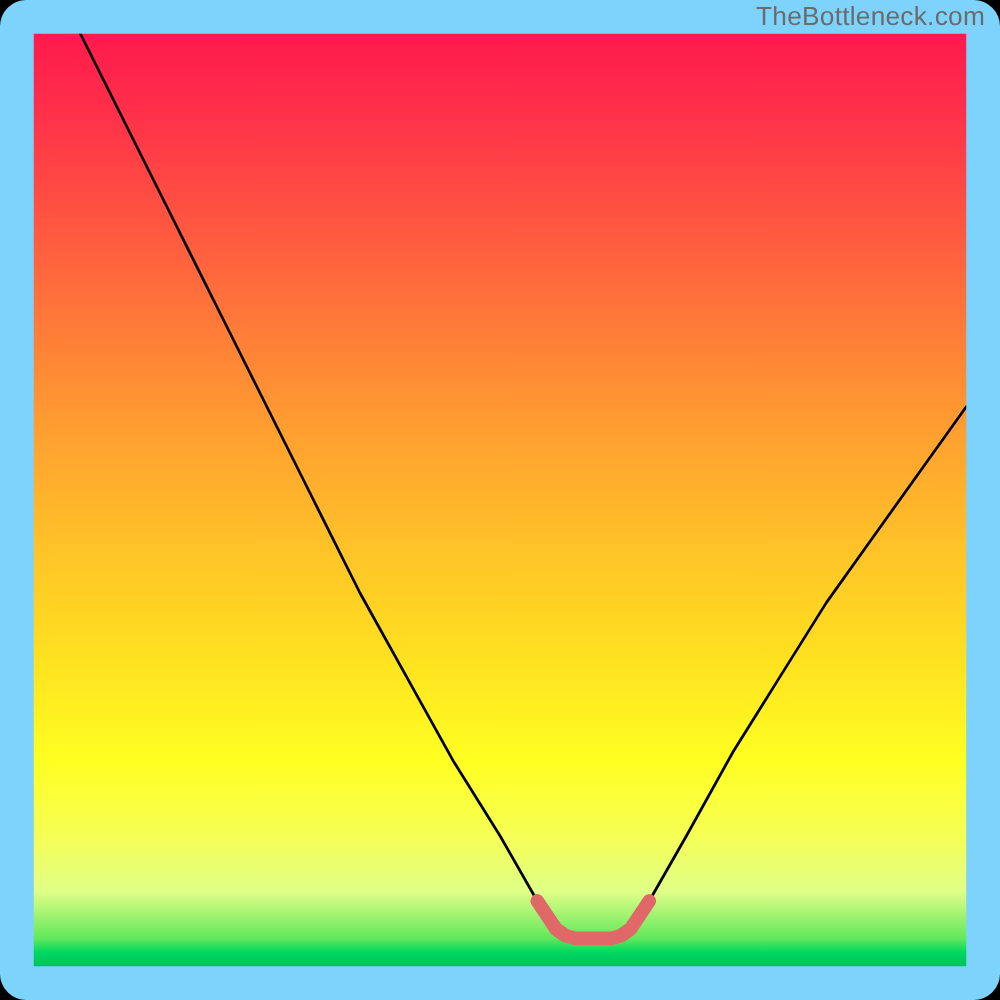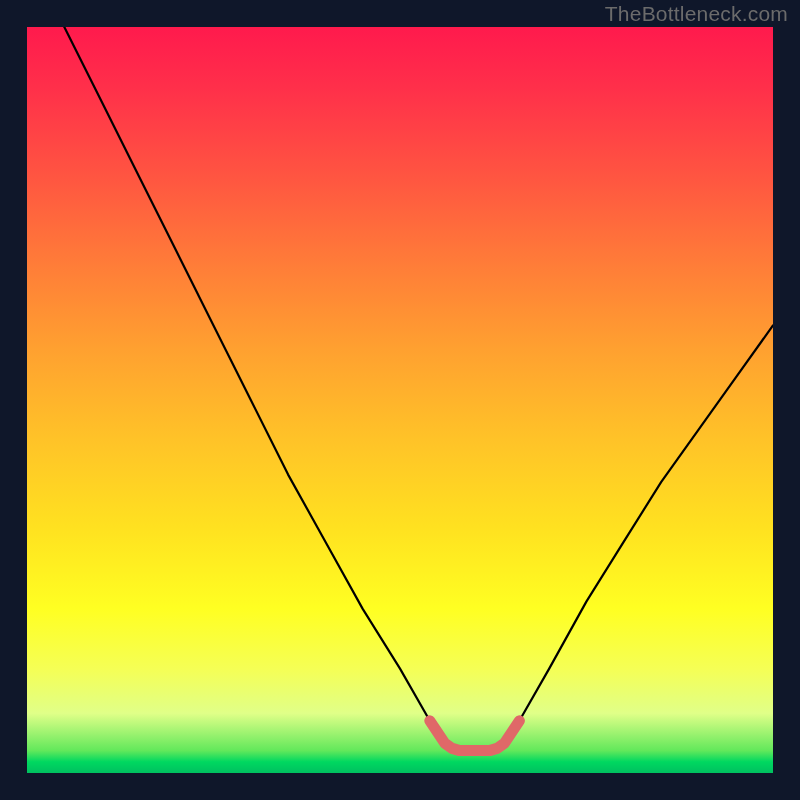--- a/index.html
+++ b/index.html
@@ -8,21 +8,22 @@
     width: 800px;
     height: 800px;
     background: #000;
     overflow: hidden;
     font-family: Arial, Helvetica, sans-serif;
   }
   .frame {
     position: relative;
     width: 800px;
     height: 800px;
-    background: #0f172a;
+    background: #7dd3fc;
+    border-radius: 21px;
   }
   .plot-area {
     position: absolute;
     left: 27px;
     top: 27px;
     width: 746px;
     height: 746px;
     background: linear-gradient(to bottom,
       #ff1a4d 0%,
       #ff2f4a 8%,

